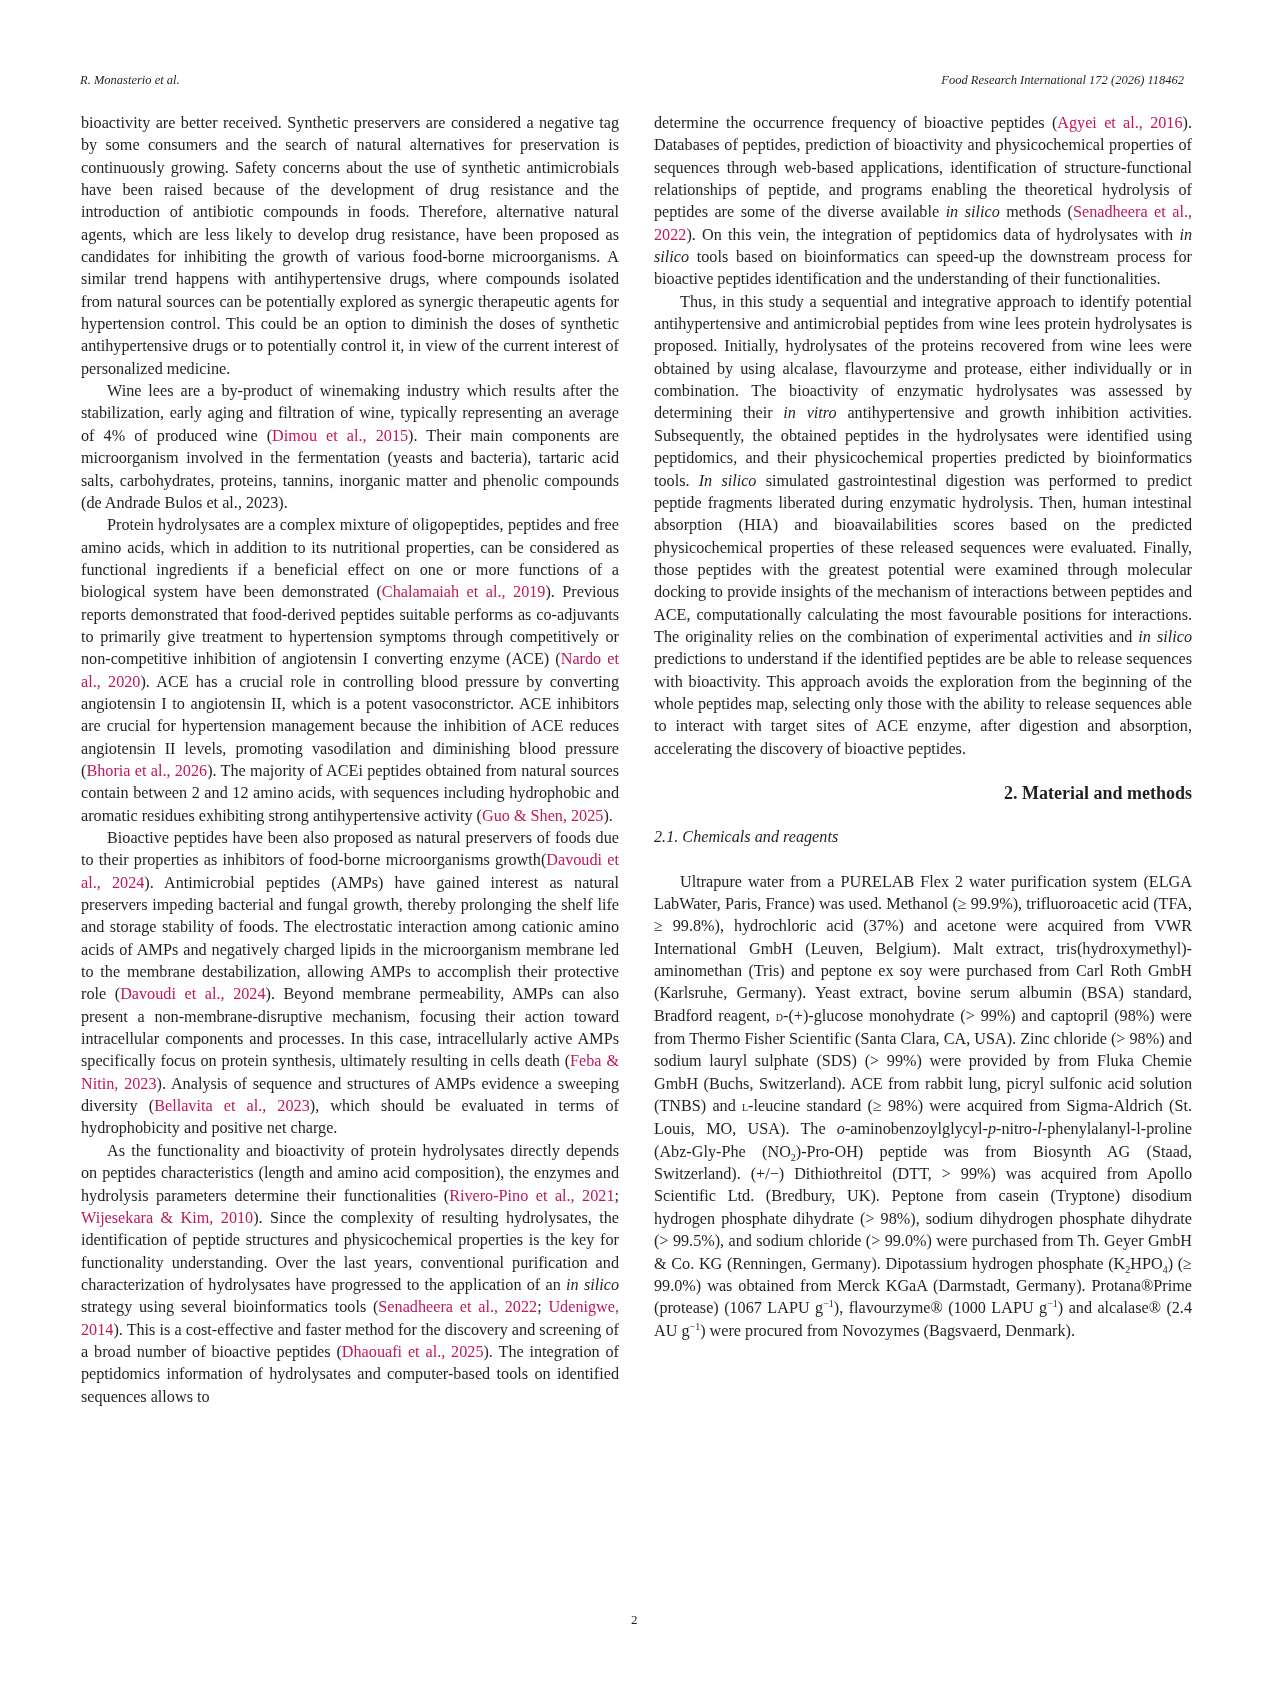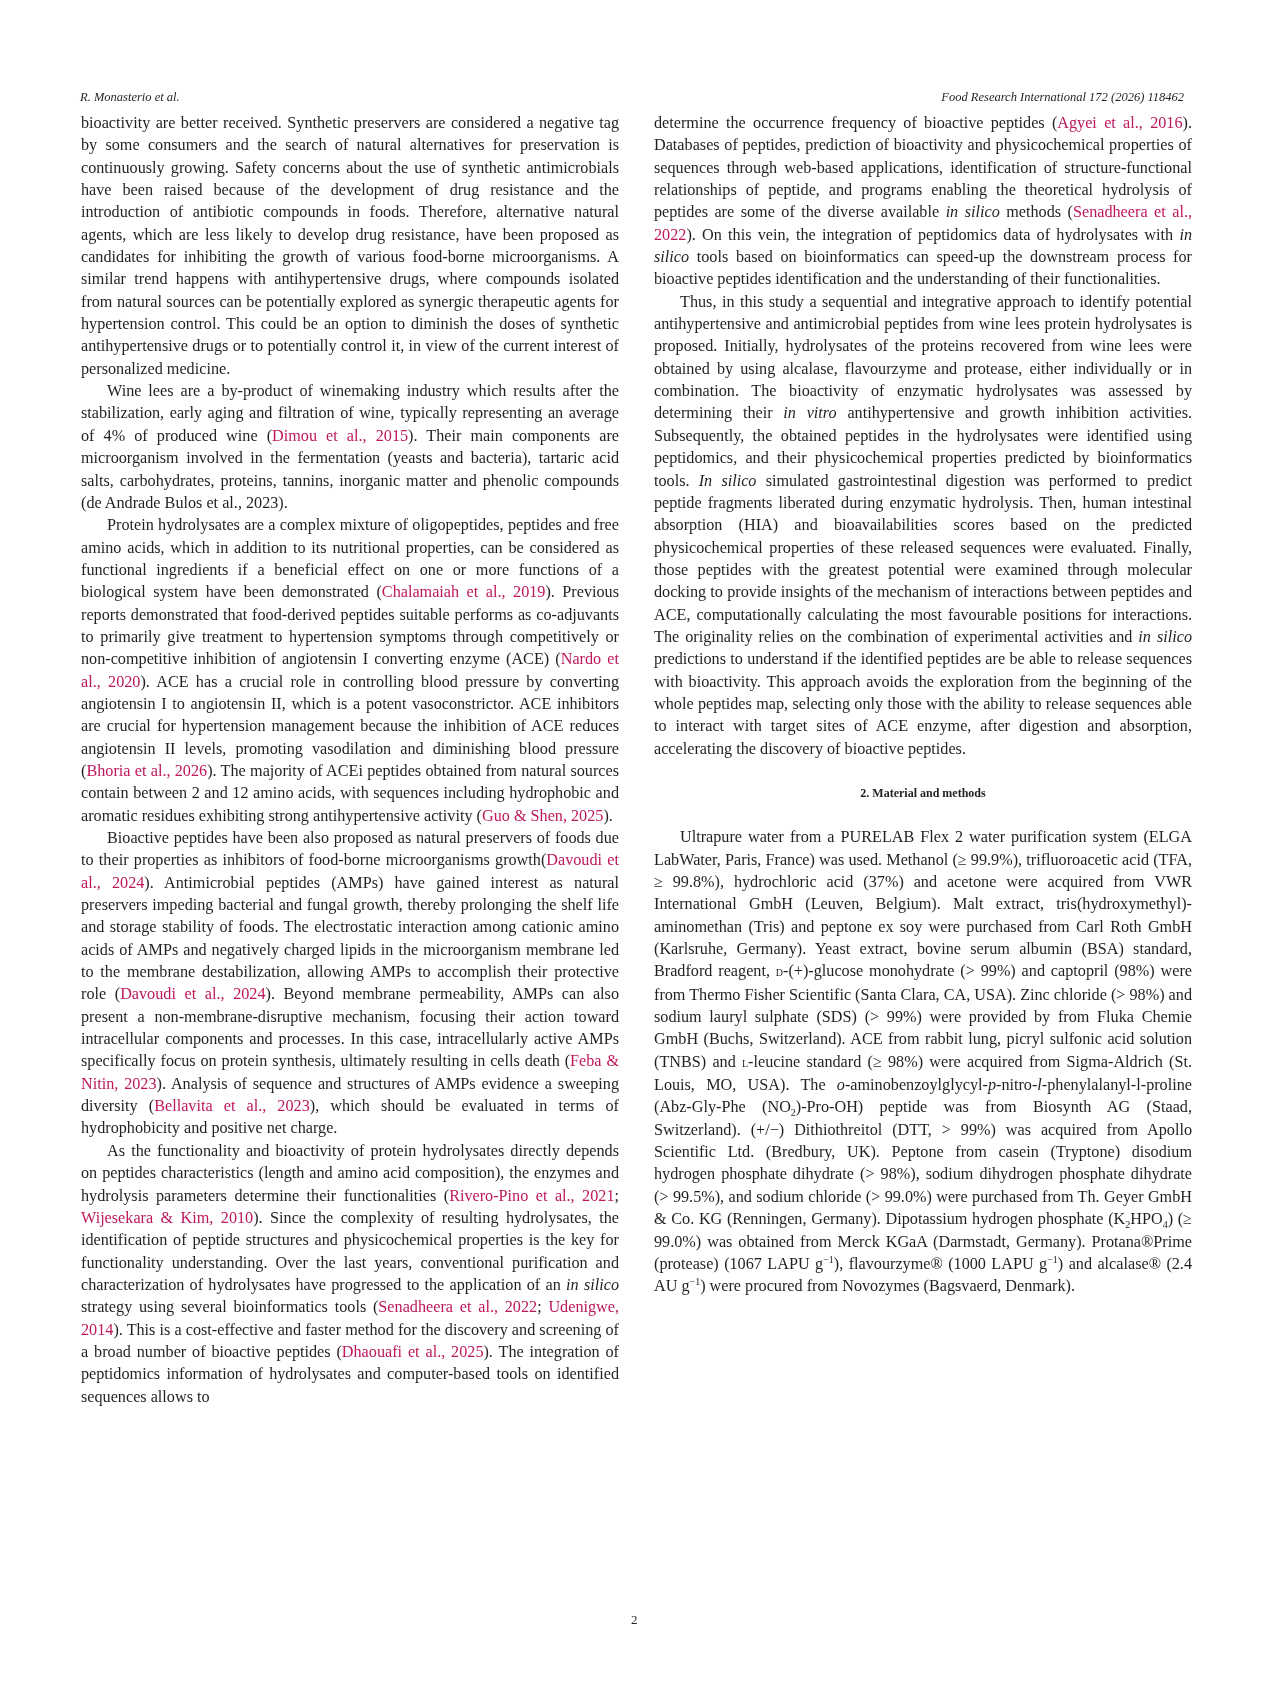--- a/index.html
+++ b/index.html
@@ -1,29 +1,29 @@
 <!DOCTYPE html>
 <html><head>
 <meta charset="utf-8">
 <style>
   html, body { margin:0; padding:0; background:#ffffff; }
   body { width:1262px; height:1683px; position:relative; overflow:hidden;
          font-family:"Liberation Serif","DejaVu Serif",serif; color:#231f20; }
-  .running-head { position:absolute; top:90px; font-style:italic; font-size:12.5px; color:#231f20; }
+  .running-head { position:absolute; top:73px; font-style:italic; font-size:12.5px; color:#231f20; }
   .rh-left { left:80px; }
   .rh-right { right:78px; }
   .col { position:absolute; top:112px; width:538px; font-size:16.2px; line-height:22.35px;
          text-align:justify; hyphens:manual; }
   .col-left { left:81px; }
   .col-right { left:654px; }
   .col p { margin:0; text-indent:0; }
   .col p.ind { text-indent:26px; }
   .cite { color:#be185d; cursor:pointer; }
   .col i { font-style:italic; }
-  .sec-head { font-weight:bold; font-size:12px; margin:22px 0 22px 0 !important; text-align:center; }
+  .sec-head { font-weight:bold; font-size:18px; margin:22px 0 22px 0 !important; text-align:right; }
   .subsec-head { font-style:italic; font-size:16.2px; margin:0 0 22px 0 !important; text-align:left; }
   .sc { font-variant:small-caps; font-size:14px; }
   sup, sub { font-size:10px; line-height:0; }
   .page-number { position:absolute; top:1612px; left:631px; font-size:13px; }
 </style>
 </head>
 <body>
 
 <div class="running-head rh-left">R. Monasterio et al.</div>
 <div class="running-head rh-right">Food Research International 172 (2026) 118462</div>
@@ -39,17 +39,18 @@
 
   <p class="ind"><span>As the functionality and bioactivity of protein hydrolysates directly depends on peptides characteristics (length and amino acid composition), the enzymes and hydrolysis parameters determine their functionalities (</span><a class="cite">Rivero-Pino et al., 2021</a><span>; </span><a class="cite">Wijesekara &amp; Kim, 2010</a><span>). Since the complexity of resulting hydrolysates, the identification of peptide structures and physicochemical properties is the key for functionality understanding. Over the last years, conventional purification and characterization of hydrolysates have progressed to the application of an </span><i>in silico</i><span> strategy using several bioinformatics tools (</span><a class="cite">Senadheera et al., 2022</a><span>; </span><a class="cite">Udenigwe, 2014</a><span>). This is a cost-effective and faster method for the discovery and screening of a broad number of bioactive peptides (</span><a class="cite">Dhaouafi et al., 2025</a><span>). The integration of peptidomics information of hydrolysates and computer-based tools on identified sequences allows to</span></p>
 </div>
 
 <div class="col col-right">
   <p><span>determine the occurrence frequency of bioactive peptides (</span><a class="cite">Agyei et al., 2016</a><span>). Databases of peptides, prediction of bioactivity and physicochemical properties of sequences through web-based applications, identification of structure-functional relationships of peptide, and programs enabling the theoretical hydrolysis of peptides are some of the diverse available </span><i>in silico</i><span> methods (</span><a class="cite">Senadheera et al., 2022</a><span>). On this vein, the integration of peptidomics data of hydrolysates with </span><i>in silico</i><span> tools based on bioinformatics can speed-up the downstream process for bioactive peptides identification and the understanding of their functionalities.</span></p>
 
   <p class="ind"><span>Thus, in this study a sequential and integrative approach to identify potential antihypertensive and antimicrobial peptides from wine lees protein hydrolysates is proposed. Initially, hydrolysates of the proteins recovered from wine lees were obtained by using alcalase, flavourzyme and protease, either individually or in combination. The bioactivity of enzymatic hydrolysates was assessed by determining their </span><i>in vitro</i><span> antihypertensive and growth inhibition activities. Subsequently, the obtained peptides in the hydrolysates were identified using peptidomics, and their physicochemical properties predicted by bioinformatics tools. </span><i>In silico</i><span> simulated gastrointestinal digestion was performed to predict peptide fragments liberated during enzymatic hydrolysis. Then, human intestinal absorption (HIA) and bioavailabilities scores based on the predicted physicochemical properties of these released sequences were evaluated. Finally, those peptides with the greatest potential were examined through molecular docking to provide insights of the mechanism of interactions between peptides and ACE, computationally calculating the most favourable positions for interactions. The originality relies on the combination of experimental activities and </span><i>in silico</i><span> predictions to understand if the identified peptides are be able to release sequences with bioactivity. This approach avoids the exploration from the beginning of the whole peptides map, selecting only those with the ability to release sequences able to interact with target sites of ACE enzyme, after digestion and absorption, accelerating the discovery of bioactive peptides.</span></p>
 
   <p class="sec-head">2.  Material and methods</p>
+  <p class="subsec-head">2.1.  Chemicals and reagents</p>
 
   <p class="ind"><span>Ultrapure water from a PURELAB Flex 2 water purification system (ELGA LabWater, Paris, France) was used. Methanol (≥ 99.9%), trifluoroacetic acid (TFA, ≥ 99.8%), hydrochloric acid (37%) and acetone were acquired from VWR International GmbH (Leuven, Belgium). Malt extract, tris(hydroxymethyl)-aminomethan (Tris) and peptone ex soy were purchased from Carl Roth GmbH (Karlsruhe, Germany). Yeast extract, bovine serum albumin (BSA) standard, Bradford reagent, </span><span class="sc">d</span><span>-(+)-glucose monohydrate (&gt; 99%) and captopril (98%) were from Thermo Fisher Scientific (Santa Clara, CA, USA). Zinc chloride (&gt; 98%) and sodium lauryl sulphate (SDS) (&gt; 99%) were provided by from Fluka Chemie GmbH (Buchs, Switzerland). ACE from rabbit lung, picryl sulfonic acid solution (TNBS) and </span><span class="sc">l</span><span>-leucine standard (≥ 98%) were acquired from Sigma-Aldrich (St. Louis, MO, USA). The </span><i>o</i><span>-aminobenzoylglycyl-</span><i>p</i><span>-nitro-</span><i>l</i><span>-phenylalanyl-l-proline (Abz-Gly-Phe (NO</span><sub>2</sub><span>)-Pro-OH) peptide was from Biosynth AG (Staad, Switzerland). (+/−) Dithiothreitol (DTT, &gt; 99%) was acquired from Apollo Scientific Ltd. (Bredbury, UK). Peptone from casein (Tryptone) disodium hydrogen phosphate dihydrate (&gt; 98%), sodium dihydrogen phosphate dihydrate (&gt; 99.5%), and sodium chloride (&gt; 99.0%) were purchased from Th. Geyer GmbH &amp; Co. KG (Renningen, Germany). Dipotassium hydrogen phosphate (K</span><sub>2</sub><span>HPO</span><sub>4</sub><span>) (≥ 99.0%) was obtained from Merck KGaA (Darmstadt, Germany). Protana®Prime (protease) (1067 LAPU g</span><sup>−1</sup><span>), flavourzyme® (1000 LAPU g</span><sup>−1</sup><span>) and alcalase® (2.4 AU g</span><sup>−1</sup><span>) were procured from Novozymes (Bagsvaerd, Denmark).</span></p>
 </div>
 
 <div class="page-number">2</div>
 
 </body></html>

